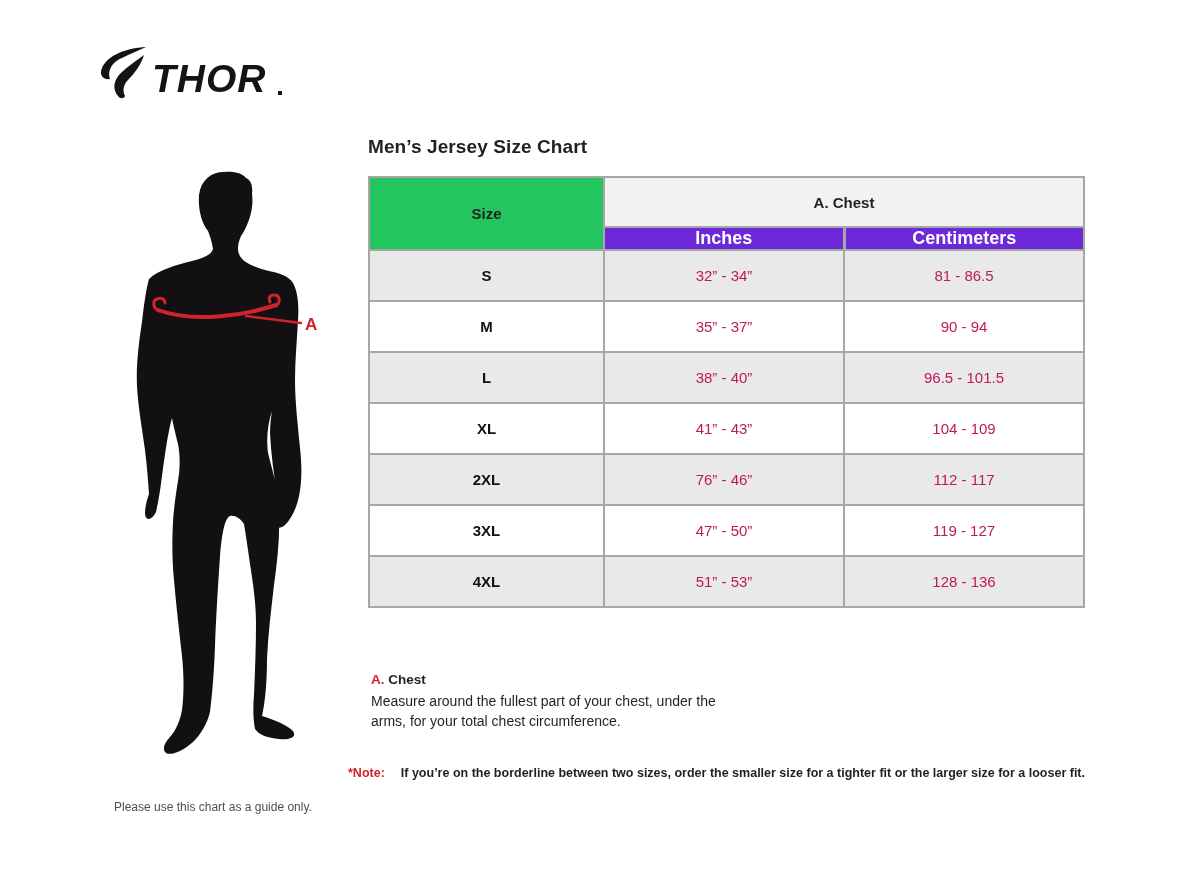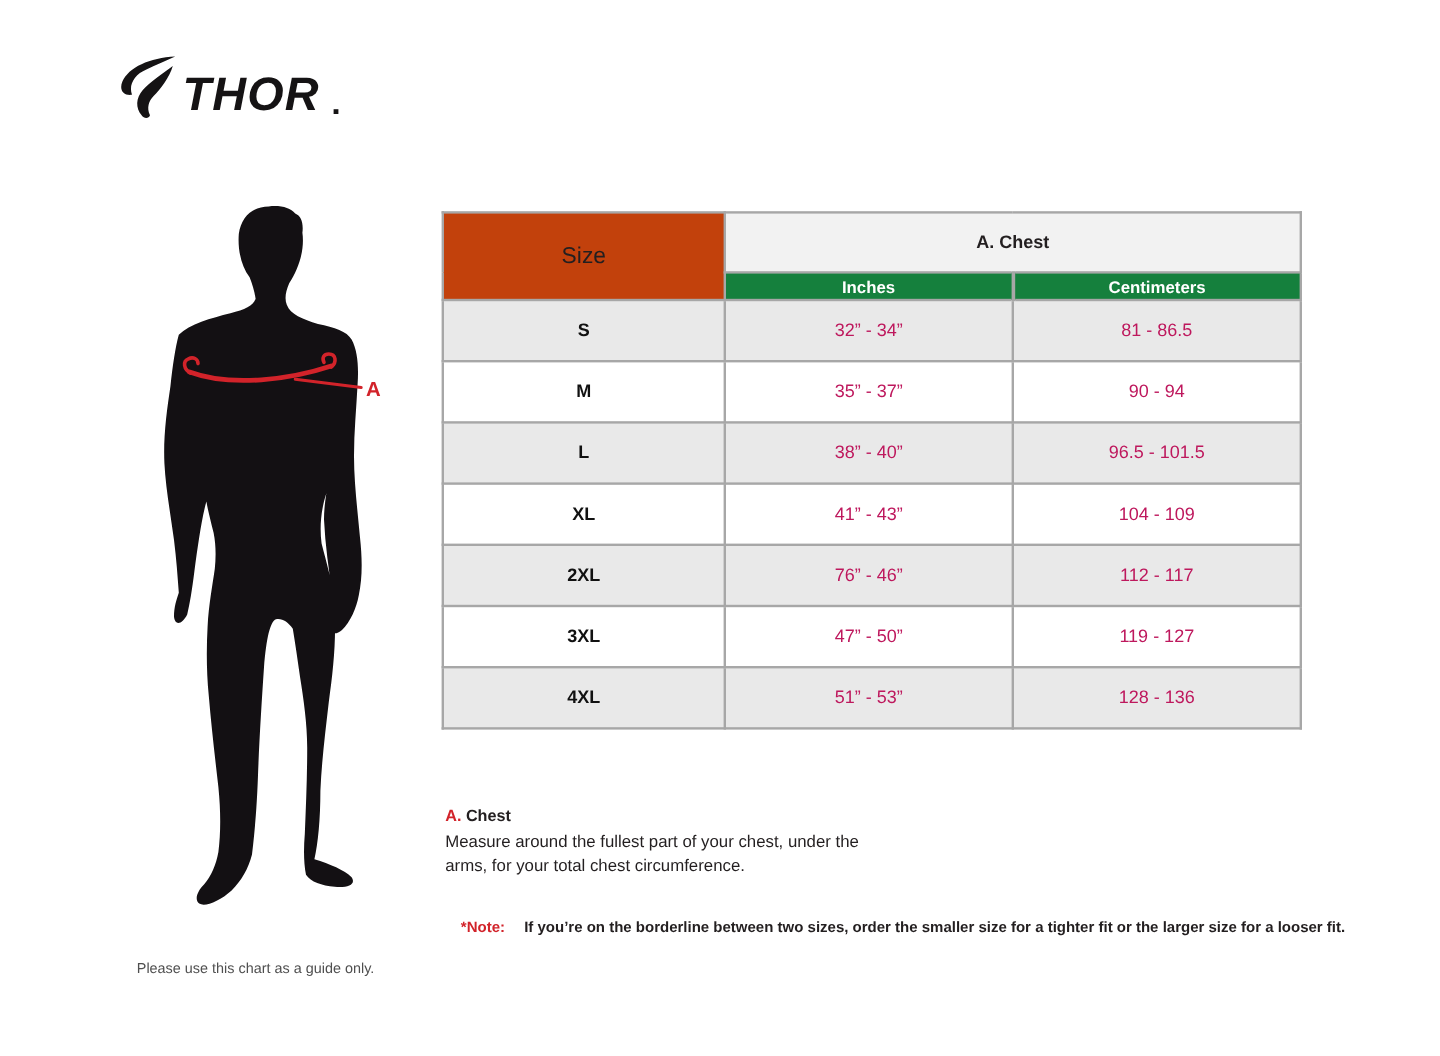--- a/index.html
+++ b/index.html
@@ -13,38 +13,38 @@
   .figure{position:absolute;left:128px;top:166px;width:205px;height:615px;}
 
   
   .title{position:absolute;left:368px;top:136px;margin:0;font-size:19px;font-weight:bold;
          color:#231f20;letter-spacing:.1px;}
 
   
   .chart{position:absolute;left:368px;top:176px;width:717px;border-collapse:collapse;
          table-layout:fixed;}
   .chart th,.chart td{border:2px solid #a7a7a7;text-align:center;vertical-align:middle;padding:0;}
-  .size-head{width:233px;background:#c2410c;font-size:19px;font-weight:normal;color:#231f20;}
+  .size-head{width:233px;background:#22c55e;font-size:15px;font-weight:bold;color:#231f20;}
   .group-head{background:#f2f2f2;font-size:15px;font-weight:bold;color:#231f20;height:48px;}
-  .bar{background:#15803d;color:#ffffff;font-size:14px;font-weight:bold;height:21px;}
+  .bar{background:#6d28d9;color:#ffffff;font-size:18px;font-weight:bold;height:21px;}
   .bar-cm{border-left:3px solid #a7a7a7 !important;}
   .chart td{height:49px;font-size:15px;color:#be185d;}
   .chart td.size{font-weight:bold;color:#111111;}
   tr.odd td{background:#e9e9e9;}
   tr.even td{background:#ffffff;}
 
   
   .h2{position:absolute;left:368px;top:634px;margin:0;font-size:18px;font-weight:bold;color:#231f20;}
   .measure-item{position:absolute;left:371px;top:672px;width:362px;}
   .mi-title{font-size:13.5px;font-weight:bold;color:#231f20;}
   .red{color:#d2232a;}
   .mi-desc{margin:4px 0 0;font-size:14px;line-height:1.45;color:#231f20;}
 
   
-  .note{position:absolute;left:384px;top:766px;margin:0;font-size:12.5px;font-weight:bold;
+  .note{position:absolute;left:348px;top:766px;margin:0;font-size:12.5px;font-weight:bold;
         color:#231f20;white-space:nowrap;}
   .note .red{margin-right:16px;}
 
   
   .footer{position:absolute;left:114px;top:799px;font-size:12px;line-height:1.45;color:#4f4f4f;}
 </style>
 </head>
 <body>
 
 <div class="page">
@@ -92,20 +92,21 @@
       C73,56 70,42 71,29 C73,14 83,6 96,6 Z"></path>
     <g stroke="#d2232a" fill="none" stroke-linecap="round">
       <path d="M30,144 C65,157 115,150 148,139" stroke-width="4"></path>
       <path d="M31,145 C25,142 24,135 29,133 C33,131 37,133 37,137" stroke-width="3"></path>
       <path d="M148,140 C153,136 152,129 146,129 C142,129 140,132 142,136" stroke-width="3"></path>
       <path d="M118,150 L173,157" stroke-width="2.5"></path>
     </g>
     <text x="177" y="164" font-family="Liberation Sans, DejaVu Sans, sans-serif" font-size="17" font-weight="bold" fill="#d2232a">A</text>
   </svg>
 
+  <h1 class="title">Men’s Jersey Size Chart</h1>
 
   <table class="chart">
     <tbody>
       <tr>
         <th class="size-head" rowspan="2">Size</th>
         <th class="group-head" colspan="2">A. Chest</th>
       </tr>
       <tr>
         <th class="bar">Inches</th>
         <th class="bar bar-cm">Centimeters</th>

